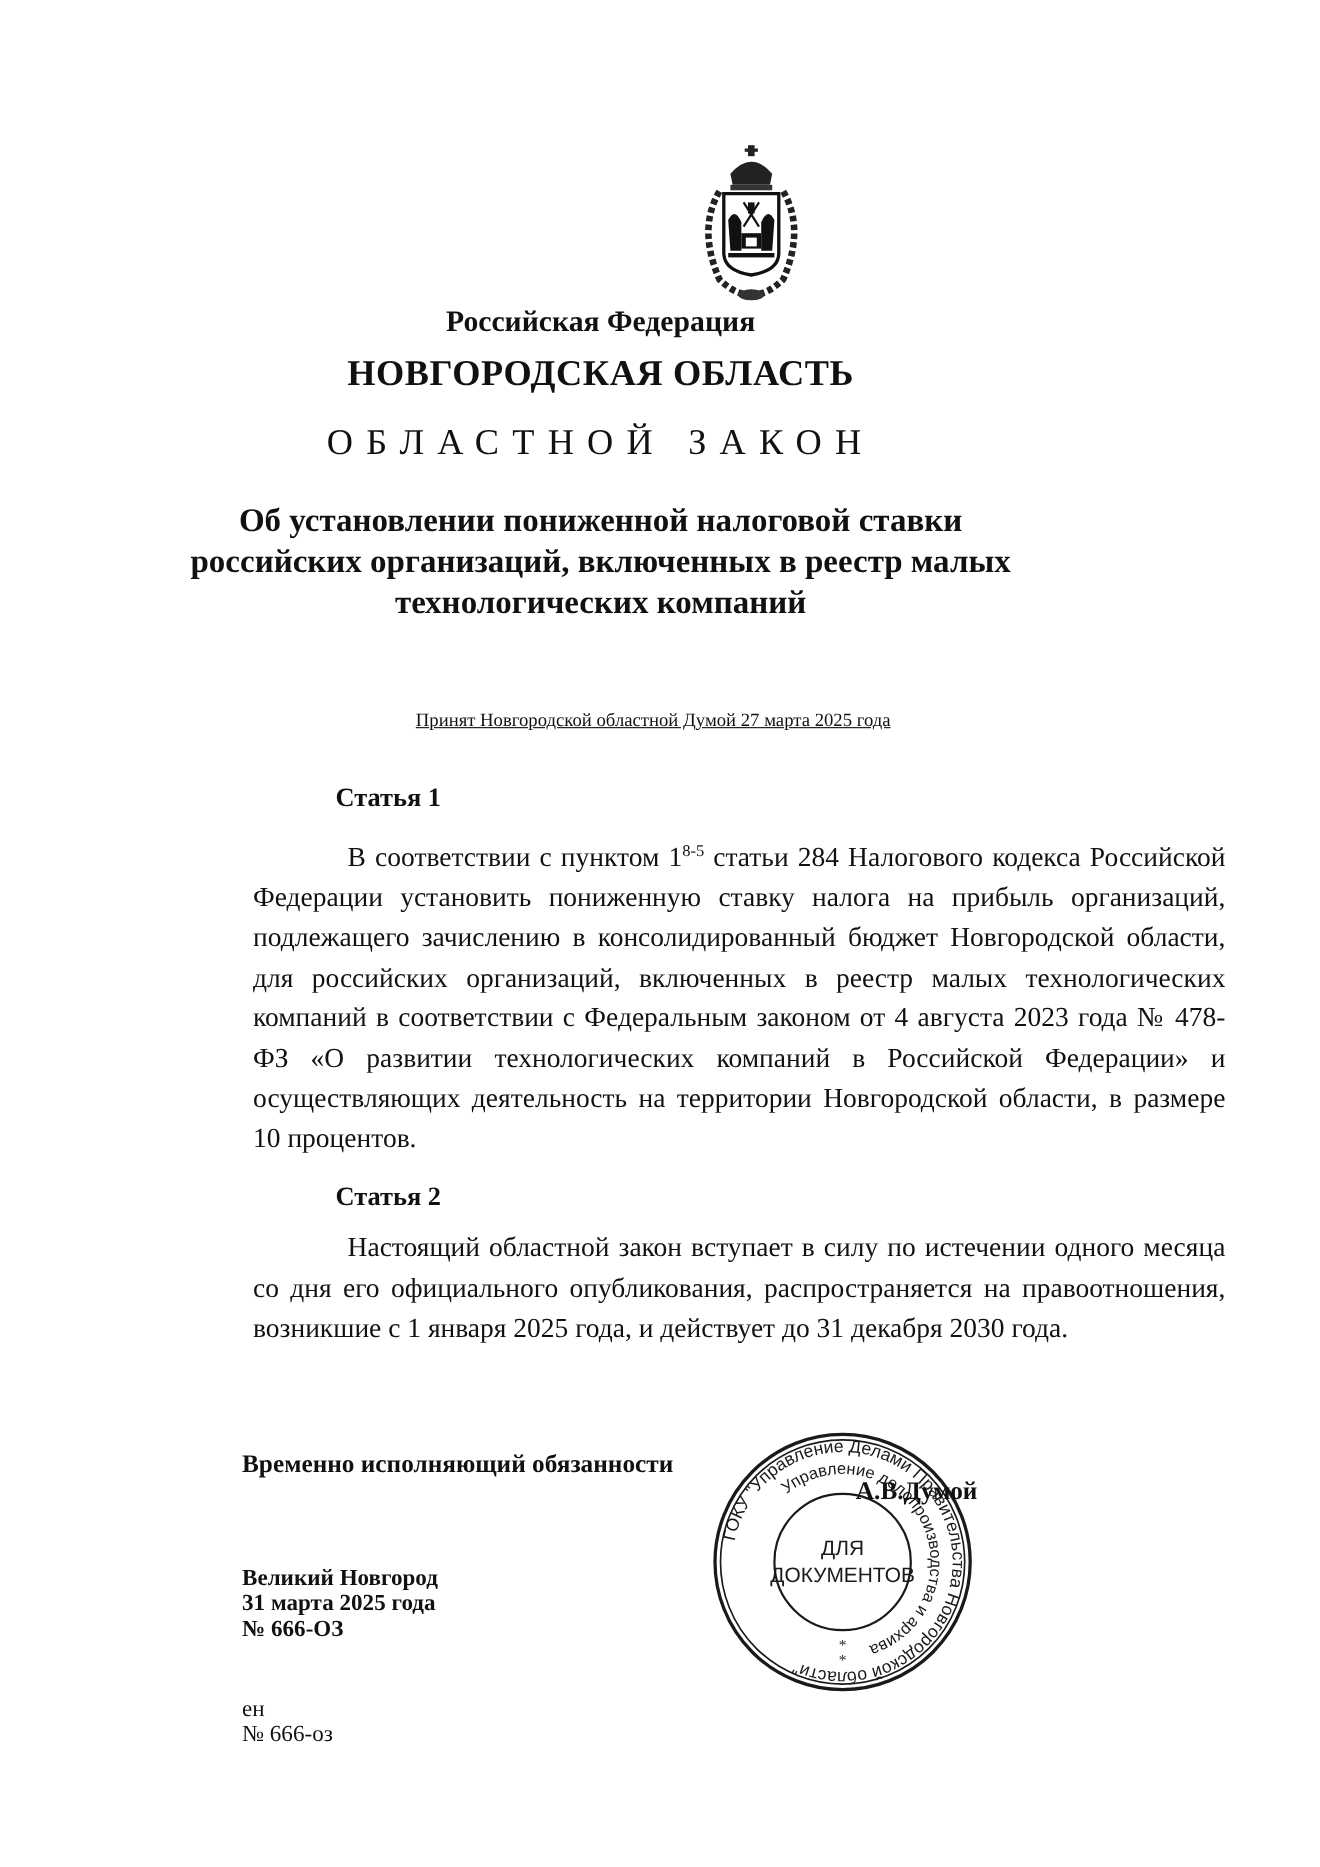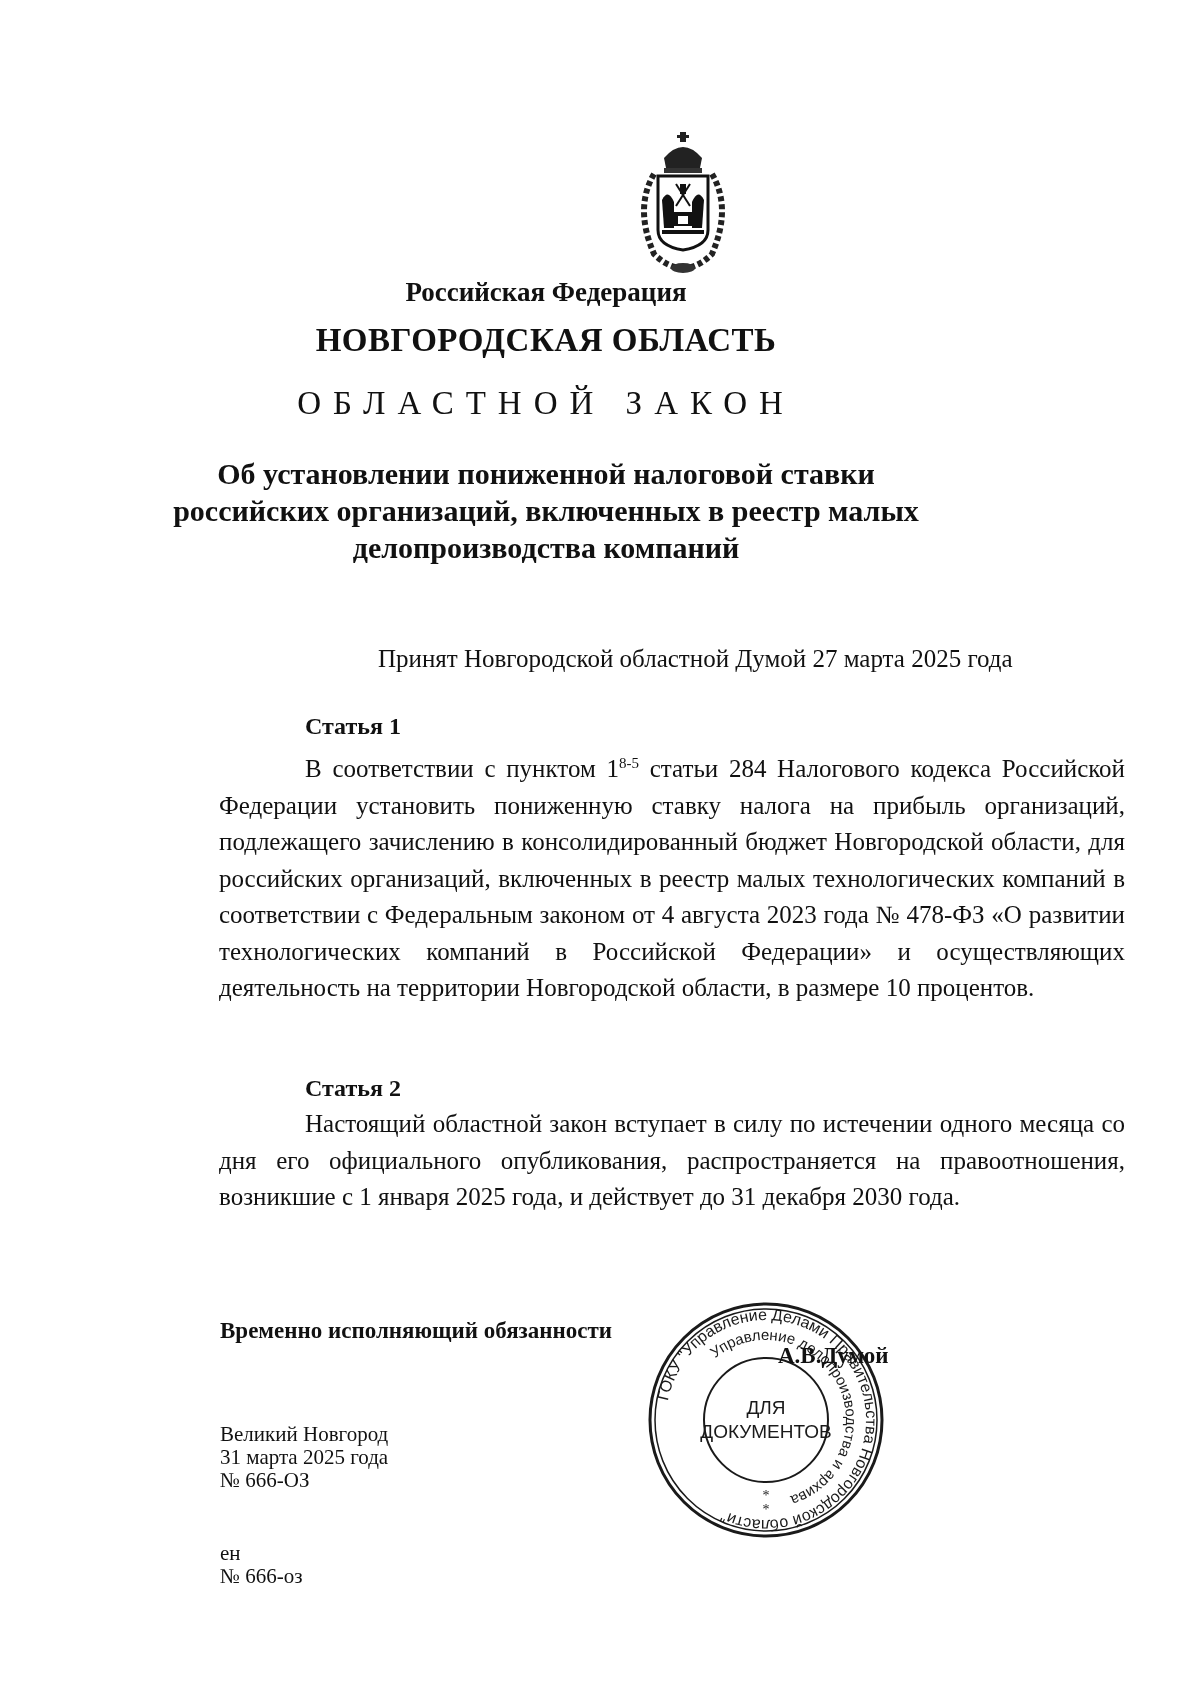--- a/index.html
+++ b/index.html
@@ -5,27 +5,27 @@
   html, body { margin: 0; padding: 0; background: #ffffff; }
   body { width: 1200px; height: 1697px; position: relative; overflow: hidden;
          font-family: "Liberation Serif", "DejaVu Serif", serif; color: #111; }
   .abs { position: absolute; }
   .center { left: 0; width: 1092px; text-align: center; }
   #emblem { left: 624px; top: 128px; width: 118px; height: 150px; }
   .federation { top: 277px; font-size: 27px; font-weight: bold; }
   .region { top: 322px; font-size: 33px; font-weight: bold; letter-spacing: 0.5px; }
   .lawtype { top: 385px; font-size: 33px; letter-spacing: 12px; font-weight: normal; }
   .heading { top: 455px; font-size: 30px; font-weight: bold; line-height: 37px; }
-  .adopted { top: 645px; left: 378px; font-size: 25px; }
+  .adopted { top: 645px; left: 378px; font-size: 17px; text-decoration: underline; }
   .article-title { left: 305px; font-size: 24px; font-weight: bold; }
   .para { left: 219px; width: 906px; font-size: 25px; line-height: 36.5px; text-align: justify; }
-  .para p { margin: 0; text-indent: 86px; }
+  .para p { margin: 11px; text-indent: 86px; }
   .sig { left: 220px; top: 1318px; font-size: 23px; font-weight: bold; line-height: 25px; }
   .sig-name { left: 778px; top: 1343px; font-size: 23px; font-weight: bold; }
-  .place { left: 220px; top: 1423px; font-size: 21px; line-height: 23px; }
+  .place { left: 220px; top: 1423px; font-size: 21px; line-height: 23px; font-weight: bold; }
   .regnote { left: 220px; top: 1542px; font-size: 21px; line-height: 23px; }
   #stamp { left: 646px; top: 1300px; width: 240px; height: 240px; }
   .stamp-center { font-family: "Liberation Sans", "DejaVu Sans", sans-serif; }
   sup { font-size: 15px; }
 </style>
 </head>
 <body>
 
 <svg id="emblem" class="abs" viewBox="0 0 118 150">
 
@@ -49,21 +49,21 @@
   <ellipse cx="59" cy="140" rx="12" ry="5" fill="#333"></ellipse>
 </svg>
 
 <div class="abs center federation">Российская Федерация</div>
 <div class="abs center region">НОВГОРОДСКАЯ ОБЛАСТЬ</div>
 <div class="abs center lawtype">ОБЛАСТНОЙ ЗАКОН</div>
 
 <div class="abs center heading">
   <div>Об установлении пониженной налоговой ставки</div>
   <div>российских организаций, включенных в реестр малых</div>
-  <div>делопроизводства компаний</div>
+  <div>технологических компаний</div>
 </div>
 
 <div class="abs adopted">Принят Новгородской областной Думой 27 марта 2025 года</div>
 
 <div class="abs article-title" style="top:713px;text-align:right;">Статья 1</div>
 <div class="abs para" style="top:745px;">
   <p><span>В соответствии с пунктом 1</span><sup>8-5</sup><span> статьи 284 Налогового кодекса Российской Федерации установить пониженную ставку налога на прибыль организаций, подлежащего зачислению в консолидированный бюджет Новгородской области, для российских организаций, включенных в реестр малых технологических компаний в соответствии с Федеральным законом от 4 августа 2023 года № 478-ФЗ «О развитии технологических компаний в Российской Федерации» и осуществляющих деятельность на территории Новгородской области, в размере 10 процентов.</span></p>
 </div>
 
 <div class="abs article-title" style="top:1075px;">Статья 2</div>

